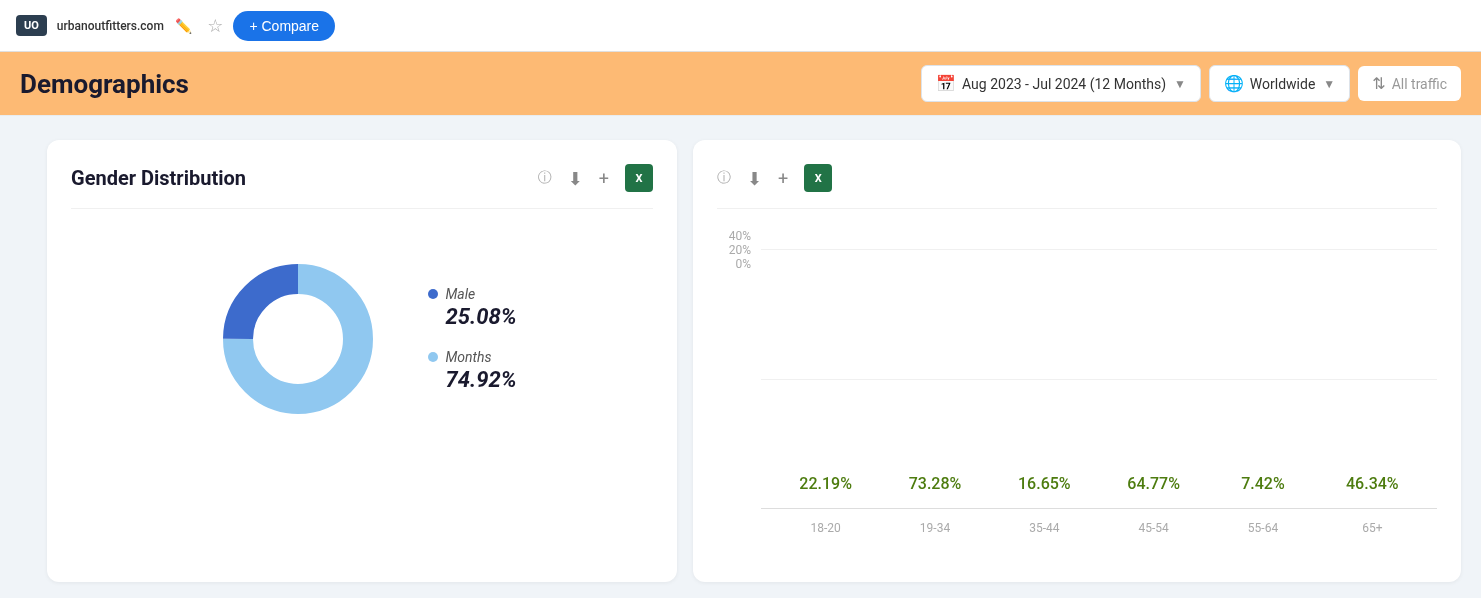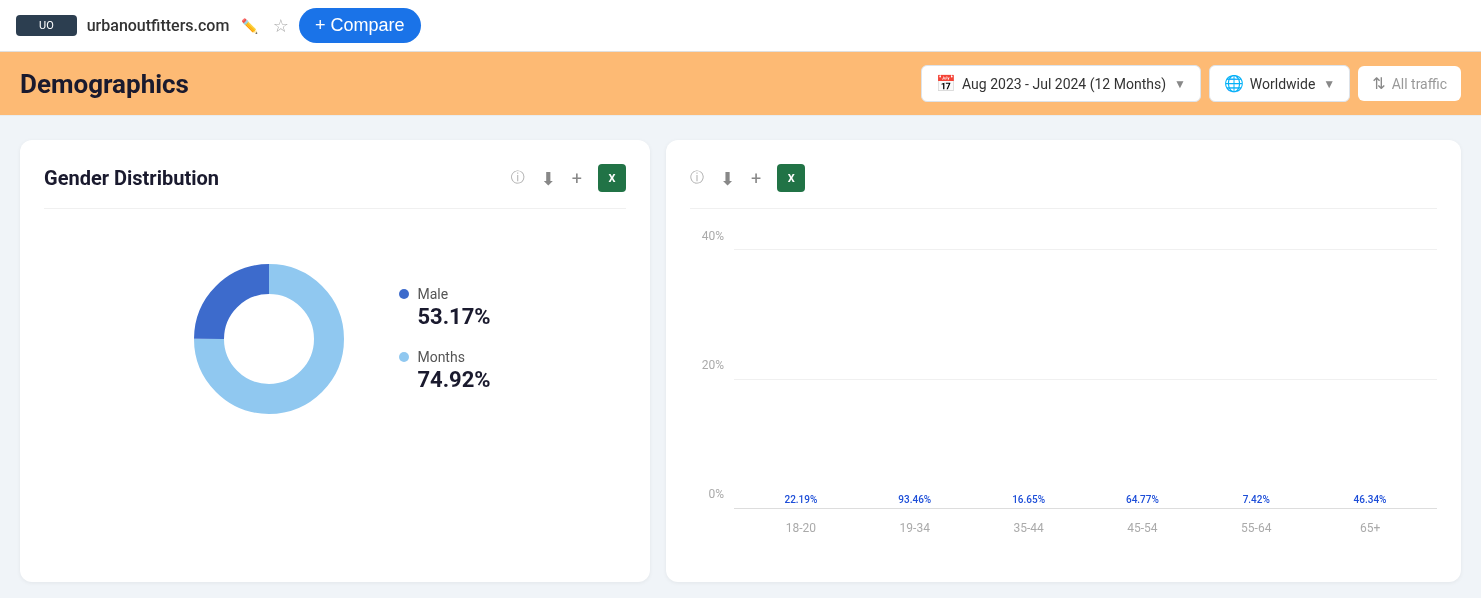--- a/index.html
+++ b/index.html
@@ -12,39 +12,39 @@
       align-items: center;
       padding: 0 16px;
       height: 52px;
       border-bottom: 1px solid #e0e0e0;
       gap: 10px;
     }
     .site-badge {
       background: #2c3e50;
       color: #fff;
       font-size: 11px;
-      font-weight: normal;
-      padding: 4px 23px;
+      font-weight: bold;
+      padding: 4px 8px;
       border-radius: 4px;
       text-align: right;
     }
     .site-url {
-      font-size: 16px;
+      font-size: 12px;
       color: #333;
       font-weight: 500;
     }
     .edit-icon { color: #aaa; font-size: 14px; cursor: pointer; margin-left: 2px; }
     .star-icon { color: #aaa; font-size: 18px; cursor: pointer; margin-left: 4px; }
     .compare-btn {
       background: #1a73e8;
       color: #fff;
       border: none;
       border-radius: 20px;
       padding: 7px 16px;
-      font-size: 18px;
+      font-size: 14px;
       cursor: pointer;
       display: flex;
       align-items: center;
       gap: 5px;
       font-weight: 500;
     }
 
     
     .header-row {
       background: #fdba74;
@@ -91,21 +91,21 @@
       gap: 16px;
     }
 
     
     .card {
       background: #fff;
       border-radius: 12px;
       padding: 24px;
       box-shadow: 0 1px 4px rgba(0,0,0,0.06);
     }
-    .card-gender { flex: 0 0 630px; }
+    .card-gender { flex: 0 0 630px; margin-left: 27px; }
     .card-age { flex: 1; }
 
     .card-header {
       display: flex;
       align-items: center;
       gap: 8px;
       margin-bottom: 20px;
       padding-bottom: 16px;
       border-bottom: 1px solid #f0f0f0;
     }
@@ -126,20 +126,21 @@
       cursor: pointer; margin-left: 8px;
     }
 
     
     .donut-container {
       display: flex;
       align-items: center;
       justify-content: center;
       gap: 40px;
       padding: 20px 0;
+      font-style: italic;
     }
     .donut-svg { width: 180px; height: 180px; }
 
     .legend {
       display: flex;
       flex-direction: column;
       gap: 20px;
     }
     .legend-item {
       display: flex;
@@ -173,21 +174,20 @@
       padding-top: 20px;
     }
     .y-axis {
       position: absolute;
       left: 0;
       top: 0;
       bottom: 38px;
       width: 40px;
       display: flex;
       flex-direction: column;
-      justify-content: space-between;
       align-items: flex-end;
       padding-right: 6px;
     }
     .y-label { font-size: 12px; color: #aaa; }
     .chart-area {
       margin-left: 44px;
       height: 100%;
       position: relative;
     }
     .grid-lines {
@@ -214,23 +214,23 @@
       padding: 0 10px;
     }
     .bar-group {
       display: flex;
       flex-direction: column;
       align-items: center;
       flex: 1;
       max-width: 120px;
     }
     .bar-pct-label {
-      font-size: 10px;
-      color: #1d4ed8;
-      margin-bottom: 4px;
+      font-size: 16px;
+      color: #4d7c0f;
+      margin-bottom: 16px;
       font-weight: 500;
     }
     .bar {
       width: 70%;
       background: #5b8dee;
       border-radius: 3px 3px 0 0;
     }
     .x-labels-row {
       position: absolute;
       bottom: 0;
@@ -298,21 +298,21 @@
         <circle cx="90" cy="90" r="60" fill="none" stroke="#3d6bcc" stroke-width="30" stroke-dasharray="94.6 282.4" stroke-dashoffset="-282.4" transform="rotate(-90 90 90)"></circle>
         <circle cx="90" cy="90" r="40" fill="#fff"></circle>
       </svg>
 
       <div class="legend">
         <div class="legend-item">
           <div class="legend-label-row">
             <span class="legend-dot" style="background:#3d6bcc;"></span>
             <span class="legend-label">Male</span>
           </div>
-          <span class="legend-value">53.17%</span>
+          <span class="legend-value">25.08%</span>
         </div>
         <div class="legend-item">
           <div class="legend-label-row">
             <span class="legend-dot" style="background:#90c8f0;"></span>
             <span class="legend-label">Months</span>
           </div>
           <span class="legend-value">74.92%</span>
         </div>
       </div>
     </div>
@@ -337,21 +337,21 @@
           <div class="grid-line"></div>
           <div class="grid-line"></div>
           <div class="grid-line"></div>
         </div>
         <div class="bars-row" id="bars-row">
             <div class="bar-group">
               <span class="bar-pct-label">22.19%</span>
               <div class="bar" style="height: 55.475%; background: rgb(91, 141, 238);"></div>
             </div>
             <div class="bar-group">
-              <span class="bar-pct-label">93.46%</span>
+              <span class="bar-pct-label">73.28%</span>
               <div class="bar" style="height: 92.875%; background: rgb(91, 141, 238);"></div>
             </div>
             <div class="bar-group">
               <span class="bar-pct-label">16.65%</span>
               <div class="bar" style="height: 41.625%; background: rgb(91, 141, 238);"></div>
             </div>
             <div class="bar-group">
               <span class="bar-pct-label">64.77%</span>
               <div class="bar" style="height: 30.375%; background: rgb(91, 141, 238);"></div>
             </div>

